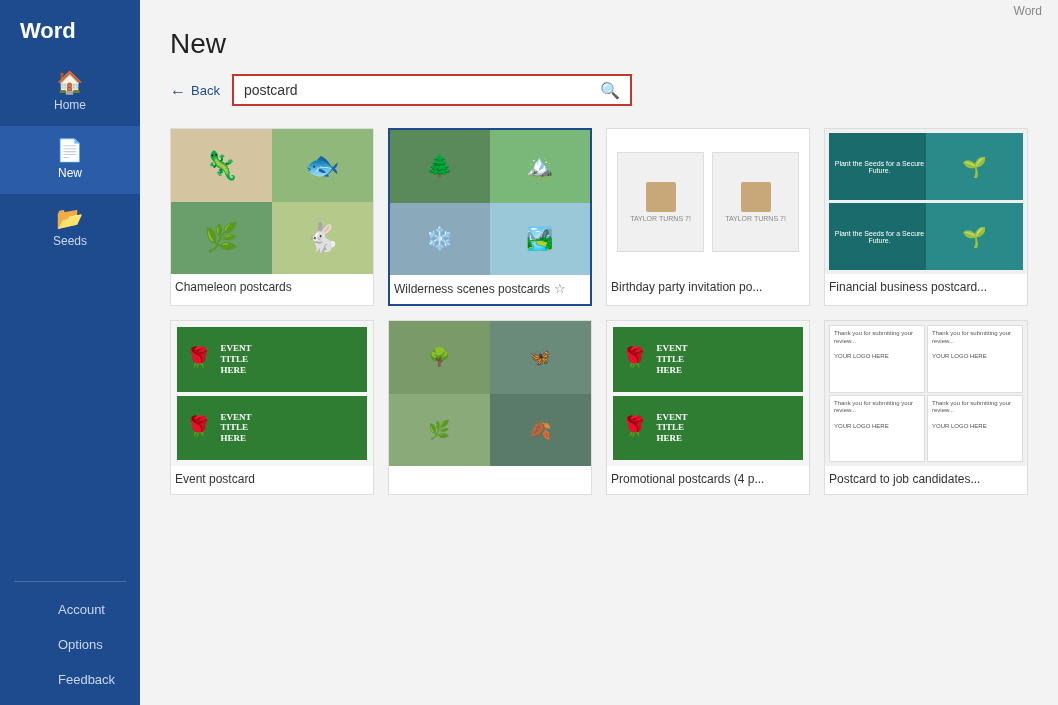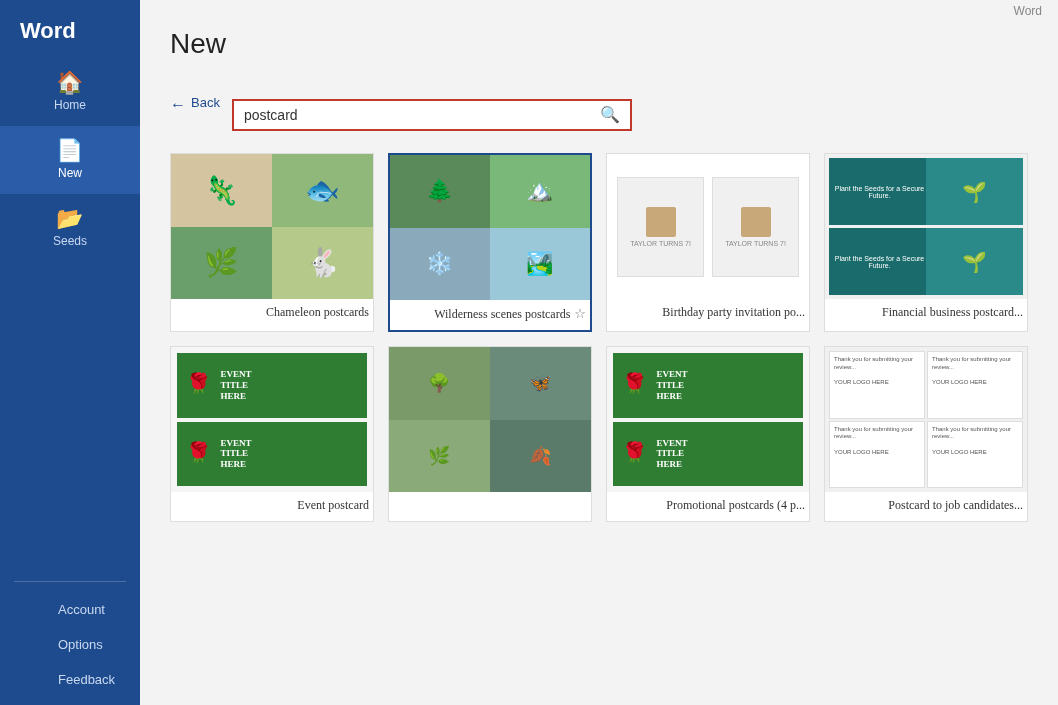--- a/index.html
+++ b/index.html
@@ -100,26 +100,25 @@
       color: #1e4b8e;
       cursor: pointer;
       background: none;
       border: none;
       padding: 0;
     }
     .back-arrow { font-size: 16px; }
     .search-box-wrapper {
       border: 2px solid #c0392b;
       display: flex;
-      align-items: flex-start;
+      align-items: center;
       background: #fff;
       padding: 2px 6px;
       flex: 1;
       max-width: 400px;
-      margin-top: 25px;
     }
     .search-input {
       border: none;
       outline: none;
       font-size: 14px;
       color: #333;
       flex: 1;
       padding: 4px 4px;
     }
     .search-btn {
@@ -156,23 +155,22 @@
       background: #e8e8e8;
       position: relative;
     }
     .template-label {
       font-size: 12px;
       color: #333;
       text-align: center;
       padding: 6px 4px 8px;
       display: flex;
       align-items: center;
-      justify-content: flex-end;
+      justify-content: flex-start;
       gap: 4px;
-      font-family: Liberation Serif, serif;
     }
     .star-icon { color: #777; font-size: 13px; }
 
     
     .thumb-chameleon {
       display: grid;
       grid-template-columns: 1fr 1fr;
       grid-template-rows: 1fr 1fr;
       width: 100%;
       height: 100%;

